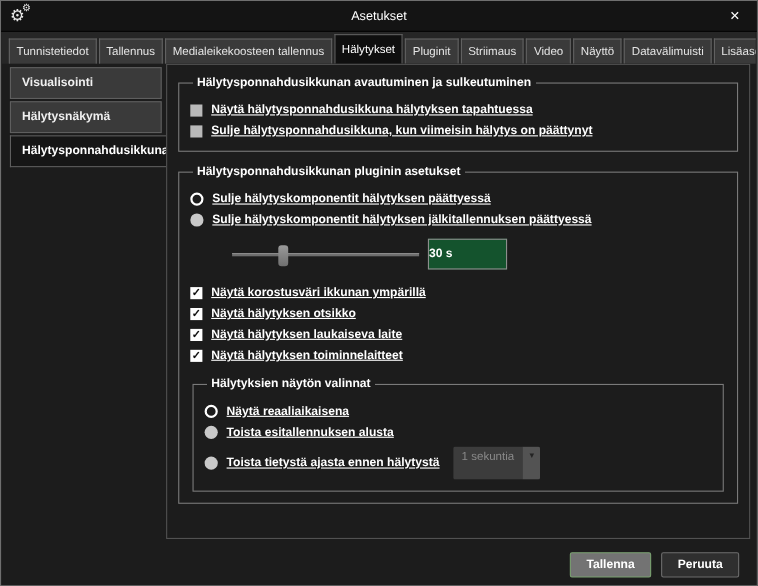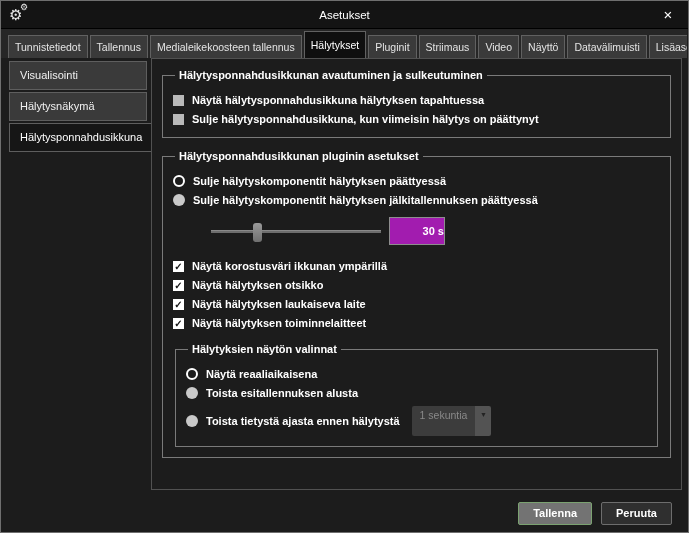--- a/index.html
+++ b/index.html
@@ -37,33 +37,33 @@
   }
   .tab.active {
     background:#0f0f0f; color:#fff; font-weight:normal; height:27px; line-height:26px;
   }
   
   .body { position:absolute; left:0; top:57px; right:0; bottom:0; }
   .sidebar { position:absolute; left:8px; top:3px; width:142px; }
   .side-item {
     height:29px; line-height:27px; margin-bottom:2px; padding-left:10px;
     background:#3a3a3a; border:1px solid #5e5e5e; color:#f0f0f0;
-    font-size:11px; font-weight:normal; width:138px; cursor:pointer; white-space:nowrap; overflow:hidden;
+    font-size:11px; font-weight:bold; width:138px; cursor:pointer; white-space:nowrap; overflow:hidden;
   }
   .side-item.selected { background:#161616; color:#fff; width:142px; border-right:none; }
   .panel {
     position:absolute; left:150px; top:0px; width:531px; height:432px;
     border:1px solid #515151; background:#1c1c1c; padding:2px 8px;
   }
   fieldset {
     border:1px solid #7a7a7a; margin:8px 2px 0 2px; padding:6px 8px 10px 8px;
   }
   legend { font-size:11px; font-weight:bold; color:#fff; padding:0 4px; margin-left:4px; white-space:nowrap; }
   .row { display:flex; align-items:center; gap:8px; margin:7px 0 0 2px; }
-  .lbl { font-size:11px; font-weight:bold; color:#fff; white-space:nowrap; }
+  .lbl { font-size:11px; font-weight:bold; color:#fff; white-space:nowrap;text-decoration:underline; }
   
   .cb {
     width:11px; height:11px; flex:0 0 11px; display:inline-block;
     text-align:center; font-size:10px; line-height:11px; cursor:pointer;
   }
   .cb.checked { background:#ffffff; color:#111; font-weight:bold; }
   .cb.unchecked { background:#b9b9b9; color:transparent; }
   
   .rd {
     width:12px; height:12px; flex:0 0 12px; border-radius:50%; cursor:pointer;
@@ -74,23 +74,23 @@
   .slider-row { display:flex; align-items:center; margin:10px 0 4px 40px; height:30px; }
   .slider-track {
     position:relative; width:170px; height:3px; background:#6d6d6d;
     border-top:1px solid #8a8a8a; cursor:pointer;
   }
   .slider-handle {
     position:absolute; left:42px; top:-8px; width:9px; height:19px;
     background:linear-gradient(#9a9a9a,#6f6f6f); border-radius:3px; cursor:grab;
   }
   .value-box {
-    margin-left:8px; width:56px; height:28px; border:1px solid #8d8d8d;
-    background:#a21caf; color:#fff; font-size:11px; font-weight:bold;
-    text-align:right; line-height:26px; cursor:text;
+    margin-left:8px; width:72px; height:28px; border:1px solid #8d8d8d;
+    background:#14532d; color:#fff; font-size:11px; font-weight:bold;
+    text-align:left; line-height:26px; cursor:text;
   }
   
   .dropdown {
     display:inline-flex; align-items:stretch; height:30px; border-radius:2px;
     overflow:hidden; margin-left:4px; cursor:default; opacity:0.95;
   }
   .dd-value { background:#3e3e3e; color:#8f8f8f; font-size:10.5px; line-height:18px; padding:0 8px; }
   .dd-arrow { background:#565656; color:#242424; font-size:7px; line-height:18px; width:16px; text-align:center; }
   
   .btn-row { position:absolute; right:16px; top:444px; display:flex; gap:9px; }

